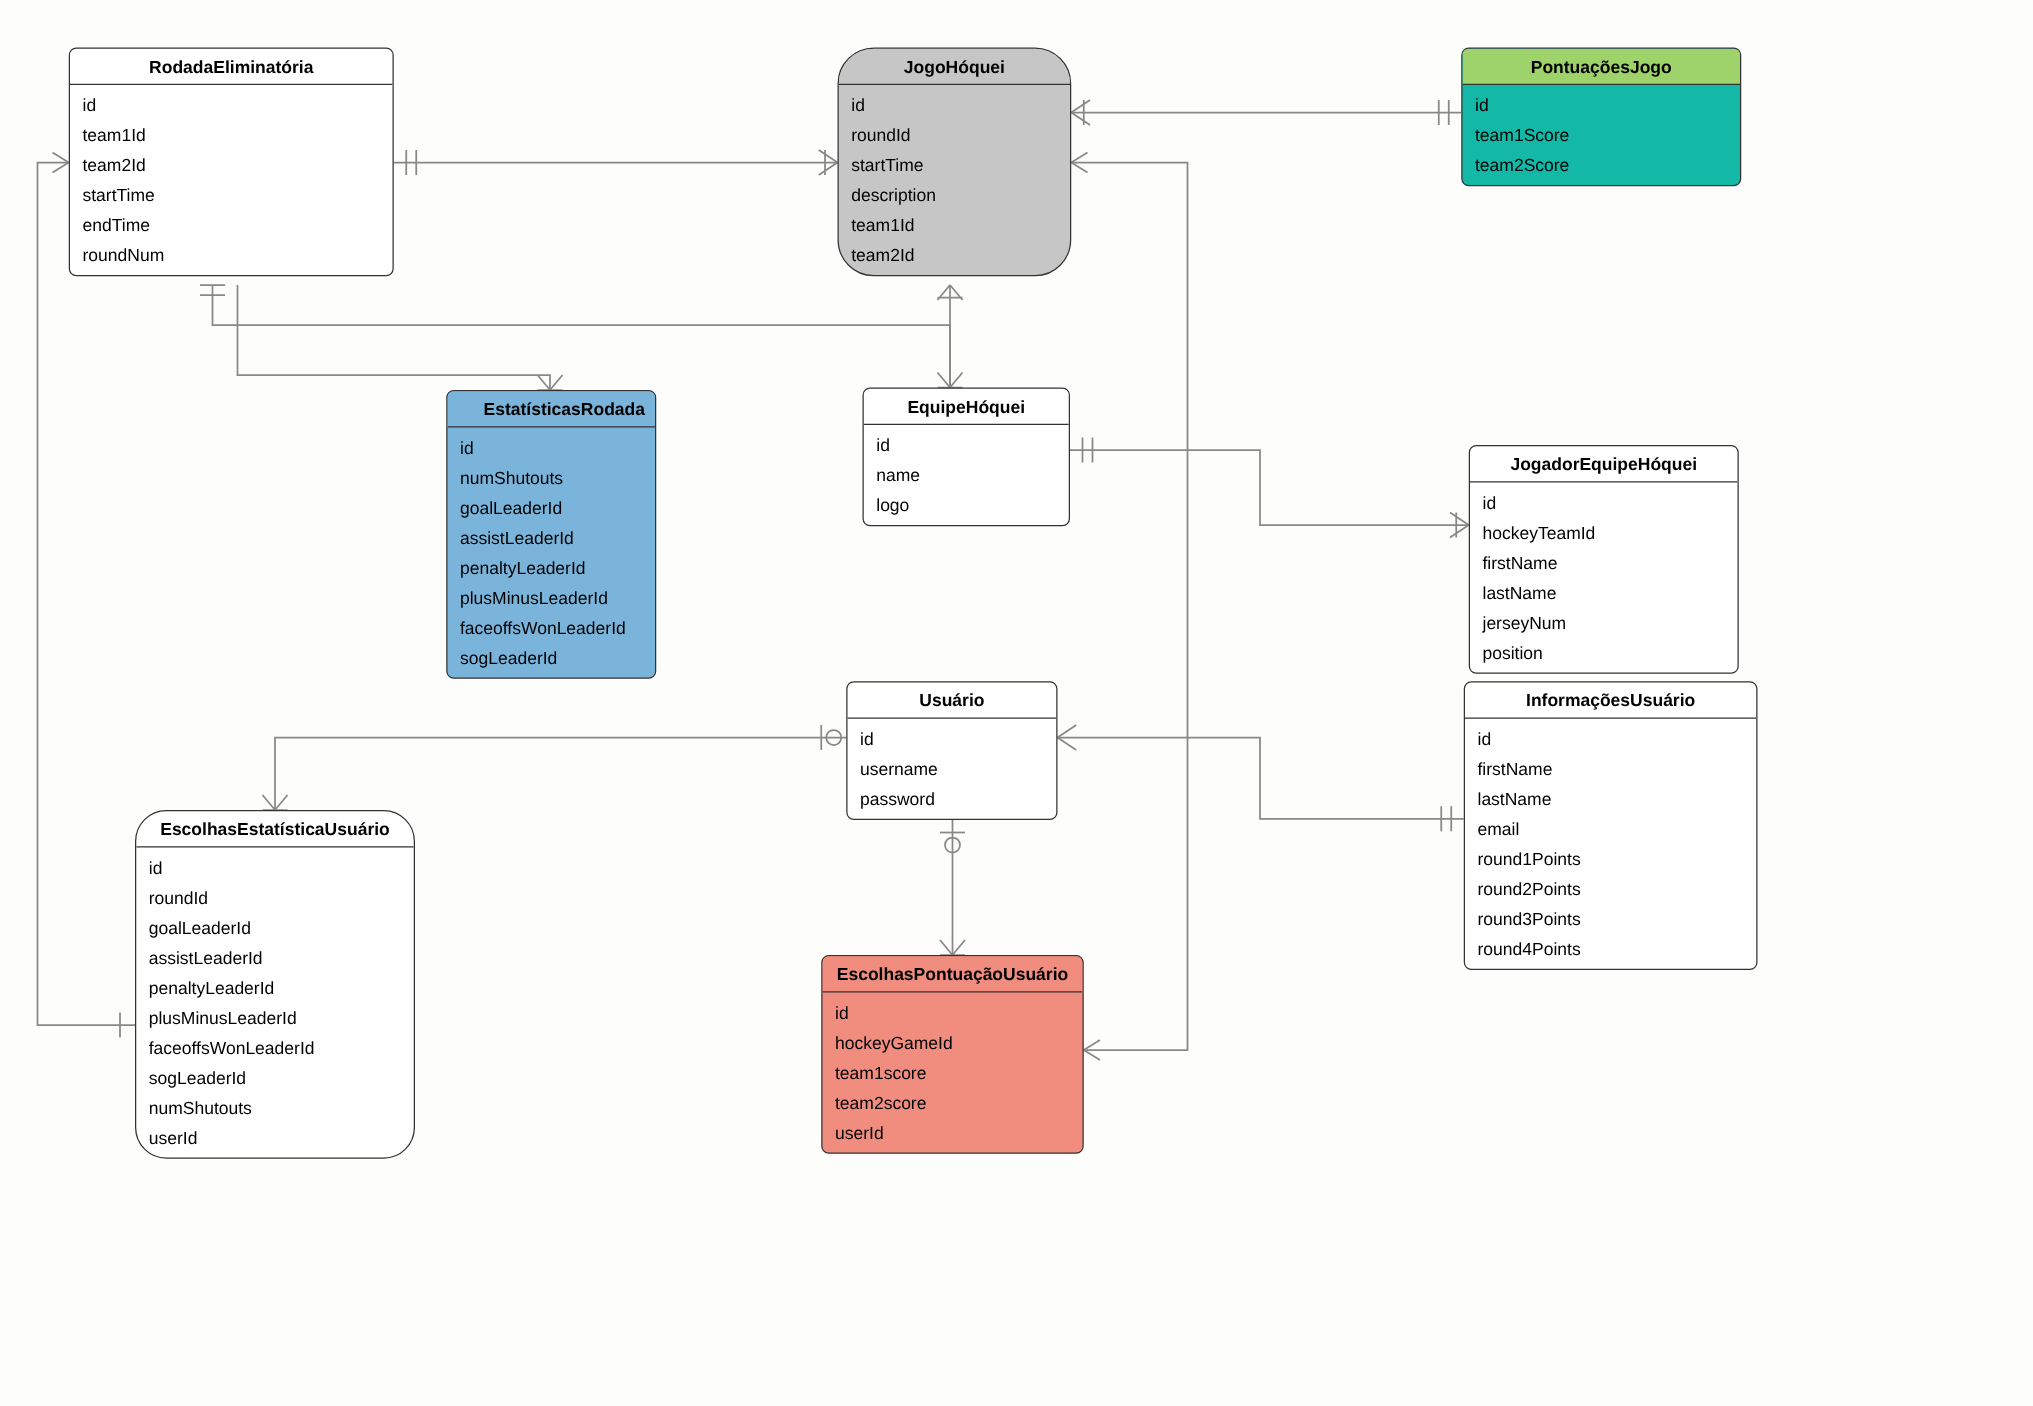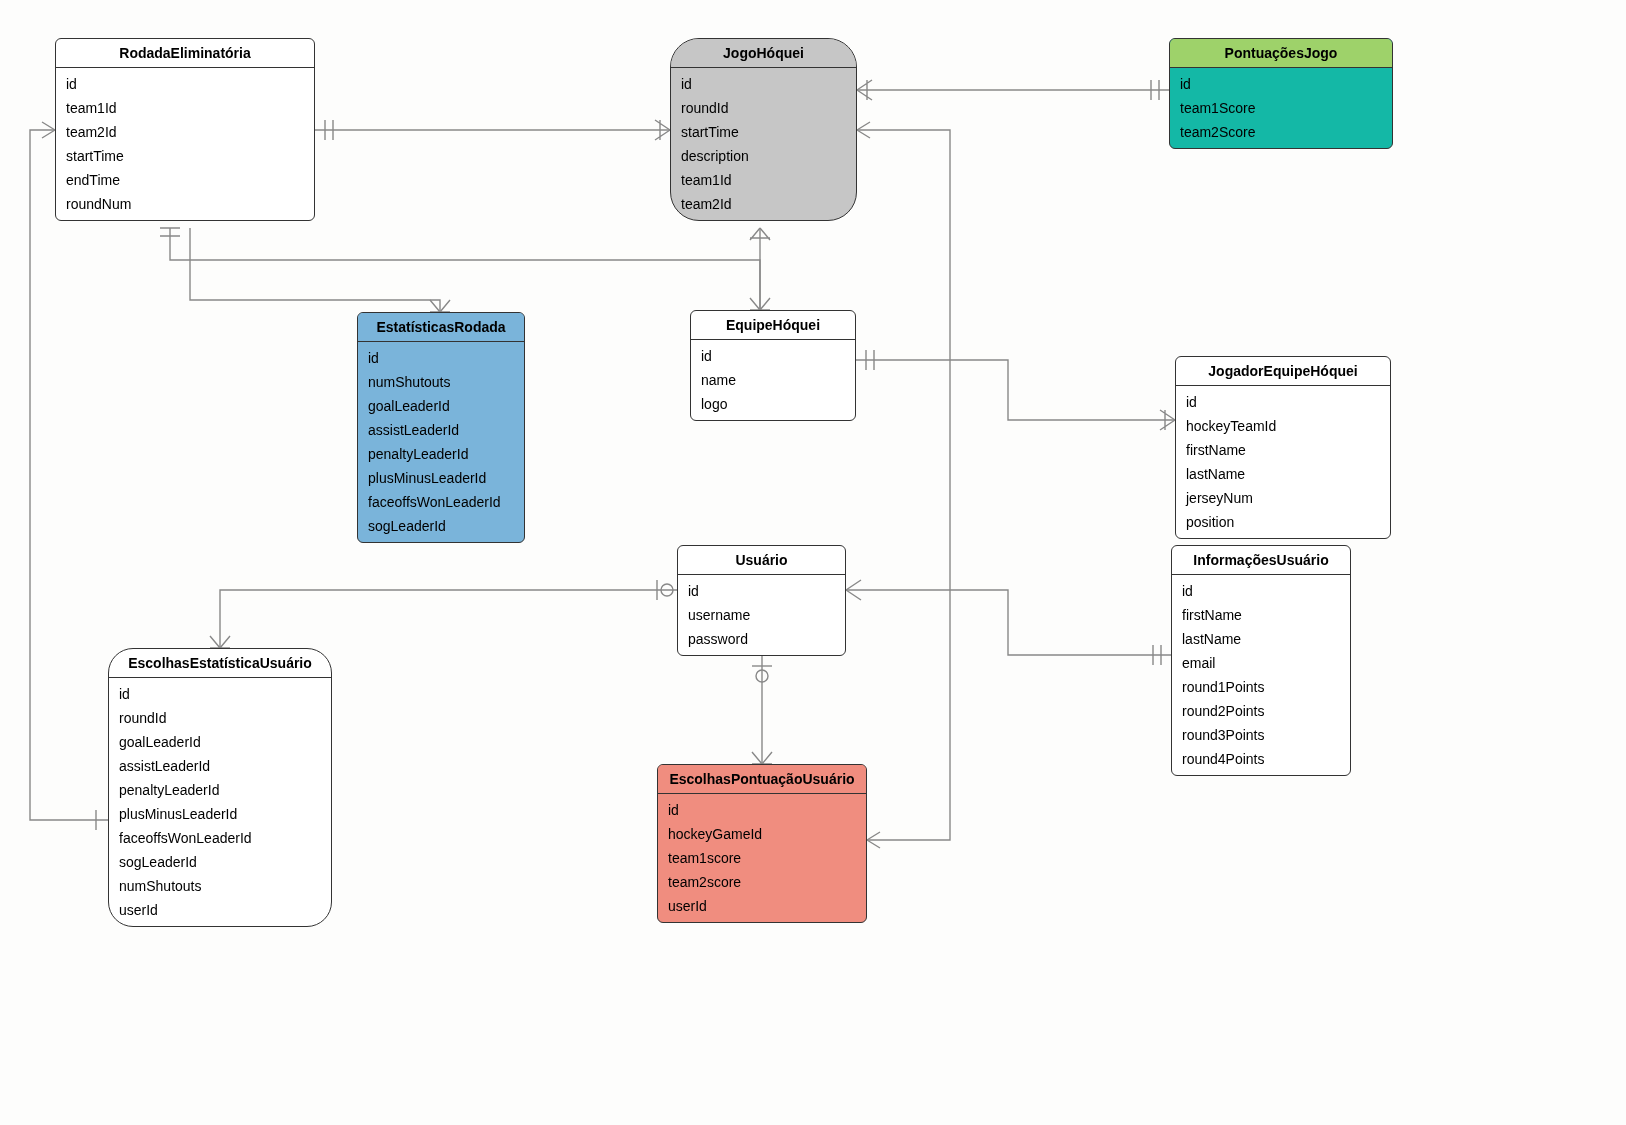--- a/index.html
+++ b/index.html
@@ -123,21 +123,21 @@
 <div class="entity" style="left:1169px; top:38px; width:224px; background:#14b8a6;">
   <div class="title" style="background:#9ed26a;">PontuaçõesJogo</div>
   <div class="attrs">
     <div class="attr">id</div>
     <div class="attr">team1Score</div>
     <div class="attr">team2Score</div>
   </div>
 </div>
 
 <div class="entity" style="left:357px; top:312px; width:168px; background:#7ab4da;">
-  <div class="title" style="background:#7ab4da;">EstatísticasRodada</div>
+  <div class="title" style="background:#7ab4da;text-align:right;">EstatísticasRodada</div>
   <div class="attrs">
     <div class="attr">id</div>
     <div class="attr">numShutouts</div>
     <div class="attr">goalLeaderId</div>
     <div class="attr">assistLeaderId</div>
     <div class="attr">penaltyLeaderId</div>
     <div class="attr">plusMinusLeaderId</div>
     <div class="attr">faceoffsWonLeaderId</div>
     <div class="attr">sogLeaderId</div>
   </div>
@@ -166,21 +166,21 @@
 
 <div class="entity" style="left:677px; top:545px; width:169px;">
   <div class="title">Usuário</div>
   <div class="attrs">
     <div class="attr">id</div>
     <div class="attr">username</div>
     <div class="attr">password</div>
   </div>
 </div>
 
-<div class="entity" style="left:1171px; top:545px; width:180px;">
+<div class="entity" style="left:1171px; top:545px; width:235px;">
   <div class="title">InformaçõesUsuário</div>
   <div class="attrs">
     <div class="attr">id</div>
     <div class="attr">firstName</div>
     <div class="attr">lastName</div>
     <div class="attr">email</div>
     <div class="attr">round1Points</div>
     <div class="attr">round2Points</div>
     <div class="attr">round3Points</div>
     <div class="attr">round4Points</div>

